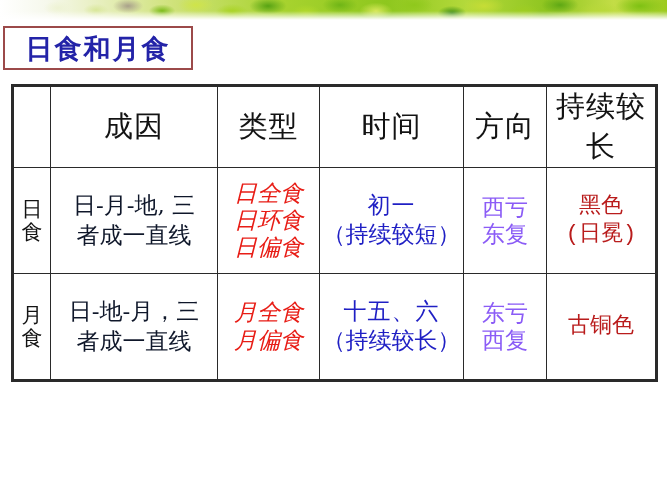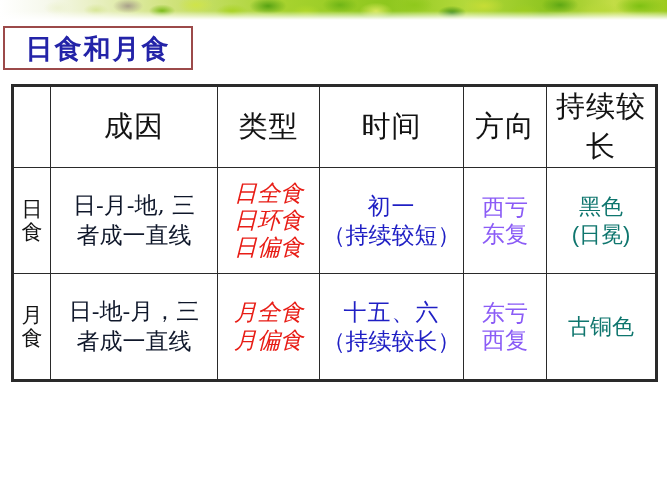--- a/index.html
+++ b/index.html
@@ -132,37 +132,37 @@
     color: #e81d16;
     font-size: 23px;
     font-family: "DejaVu Serif", "Liberation Serif", serif;
     line-height: 1.18;
     letter-spacing: 0px;
   }
   .type-cell div { white-space: nowrap; font-style: italic; }
 
   .time-cell {
     color: #1f1fc4;
-    font-family: Liberation Sans, sans-serif;
+    font-family: Liberation Serif, serif;
     line-height: 1.25;
   }
   .time-main { font-size: 23px; letter-spacing: 1px; white-space: nowrap; }
   .time-note { font-size: 23px; letter-spacing: 0px; white-space: nowrap; }
 
   .dir-cell {
     color: #8b5cf6;
     font-size: 23px;
     font-family: "DejaVu Serif", "Liberation Serif", serif;
     line-height: 1.16;
   }
   .dir-cell div { white-space: nowrap; }
 
   .color-cell {
-    color: #0f766e;
-    font-family: Liberation Sans, sans-serif;
+    color: #b91c1c;
+    font-family: Liberation Mono, monospace;
     line-height: 1.25;
     text-align: center;
   }
   .color-main { font-size: 22px; white-space: nowrap; }
   .color-note { font-size: 22px; white-space: nowrap; }
 </style>
 </head>
 <body>
 
 <div class="banner"></div>

